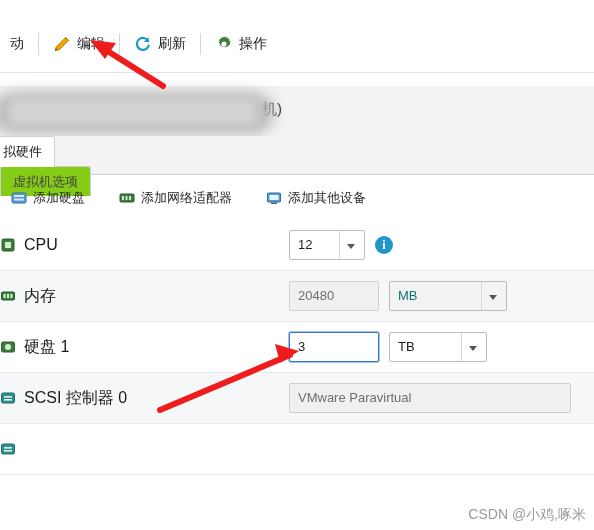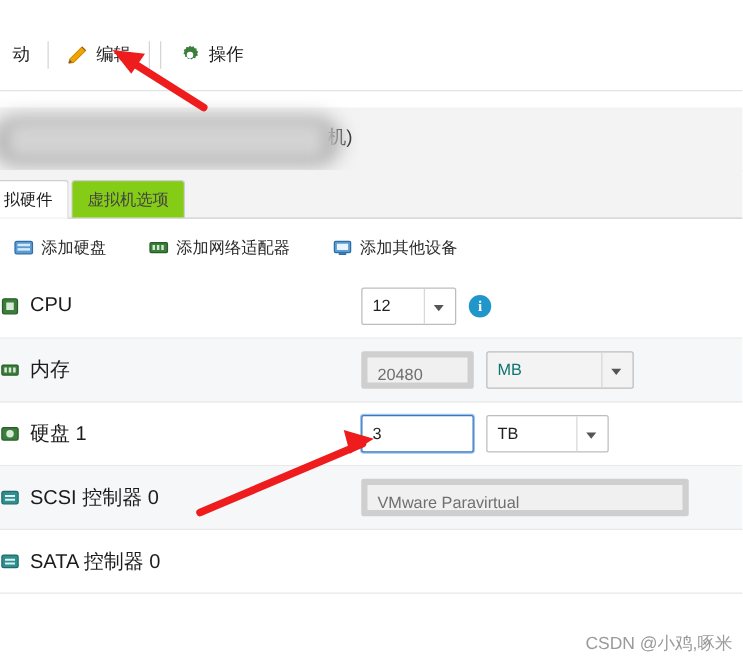--- a/index.html
+++ b/index.html
@@ -87,21 +87,22 @@
   }
 
   
   .tabs {
     position: absolute;
     left: 0; top: 136px;
     width: 594px; height: 38px;
     background: #f3f3f3;
     border-bottom: 1px solid #cfcfcf;
     display: flex;
-    align-items: flex-end;
+    align-items: flex-start;
+    flex-direction: column;
   }
   .tab {
     height: 29px;
     line-height: 29px;
     padding: 0 12px;
     font-size: 13px;
     border: 1px solid #cfcfcf;
     border-bottom: none;
     background: #84cc16;
     color: #444;
@@ -173,21 +174,21 @@
   .row-fields {
     display: flex;
     align-items: center;
     gap: 10px;
     padding-left: 39px;
   }
 
   .inp {
     height: 30px;
     box-sizing: border-box;
-    border: 5px solid #ec4899;
+    border: 1px solid #ec4899;
     background: #ffffff;
     border-radius: 2px;
     font-size: 13px;
     color: #222;
     padding: 0 8px;
     line-height: 28px;
     display: inline-block;
   }
   .inp.readonly { background: #f0f0f0; color: #6f6f6f; border-color: #cfcfcf; }
   .inp.focus { border: 1px solid #3a78c2; box-shadow: 0 0 0 1px #9ec4ef; }
@@ -274,20 +275,29 @@
       <span class="icon-pencil">
         <svg width="18" height="18" viewBox="0 0 18 18">
           <path d="M2 15.5 L3 12 L12.5 2.5 L15.5 5.5 L6 15 Z" fill="#f0a400" stroke="#b87800" stroke-width="0.8"></path>
           <path d="M12.5 2.5 L15.5 5.5" stroke="#8a5c00" stroke-width="1"></path>
           <path d="M2 15.5 L4.5 14.5 L3 13 Z" fill="#555"></path>
         </svg>
       </span>
       <span class="tb-label">编辑</span>
     </div>
     <div class="tb-sep"></div>
+    <div class="tb-item">
+      <span class="icon-refresh">
+        <svg width="18" height="18" viewBox="0 0 18 18">
+          <path d="M14.2 6.2 A6 6 0 1 0 14.6 10.6" fill="none" stroke="#2196c9" stroke-width="2.2" stroke-linecap="round"></path>
+          <path d="M14.6 2.2 L14.6 7.0 L9.8 7.0 Z" fill="#2196c9"></path>
+        </svg>
+      </span>
+      <span class="tb-label">刷新</span>
+    </div>
     <div class="tb-sep"></div>
     <div class="tb-item">
       <span class="icon-gear">
         <svg width="18" height="18" viewBox="0 0 18 18">
           <path d="M9 1.5 l1.3 1.0 1.6-.5 .7 1.5 1.7 .2 -.1 1.7 1.4 1.0 -.9 1.4 .6 1.6 -1.6 .6 -.5 1.6 -1.7-.2 -1.2 1.2 -1.3-1.0 -1.6 .5 -.7-1.5 -1.7-.2 .1-1.7 -1.4-1.0 .9-1.4 -.6-1.6 1.6-.6 .5-1.6 1.7 .2 z" fill="#3b7d3b"></path>
           <circle cx="9" cy="9" r="2.6" fill="#ffffff"></circle>
         </svg>
       </span>
       <span class="tb-label">操作</span>
     </div>
@@ -411,34 +421,33 @@
         <span class="dev-icon">
           <svg width="16" height="16" viewBox="0 0 16 16">
             <rect x="1.5" y="3" width="13" height="10" rx="1.5" fill="#2f8f8f" stroke="#1f6b6b"></rect>
             <rect x="4" y="6" width="8" height="1.6" fill="#ddf2f2"></rect>
             <rect x="4" y="9" width="8" height="1.6" fill="#ddf2f2"></rect>
           </svg>
         </span>
         <span>SCSI 控制器 0</span>
       </div>
       <div class="row-fields">
-        <span class="inp readonly" style="width:262px">VMware Paravirtual</span>
+        <span class="inp readonly" style="width:282px">VMware Paravirtual</span>
       </div>
     </div>
 
     <div class="row">
       <div class="row-label">
         <span class="dev-icon">
           <svg width="16" height="16" viewBox="0 0 16 16">
             <rect x="1.5" y="3" width="13" height="10" rx="1.5" fill="#2f8f8f" stroke="#1f6b6b"></rect>
             <rect x="4" y="6" width="8" height="1.6" fill="#ddf2f2"></rect>
             <rect x="4" y="9" width="8" height="1.6" fill="#ddf2f2"></rect>
           </svg>
         </span>
-        <span>SATA 控制器 0</span>
       </div>
       <div class="row-fields"></div>
     </div>
 
 
   </div>
 
   <svg class="arrow-svg" viewBox="0 0 594 530">
     <g>
       <path d="M163 86 L98 45" stroke="#ee1c1c" stroke-width="6" stroke-linecap="round" fill="none"></path>

